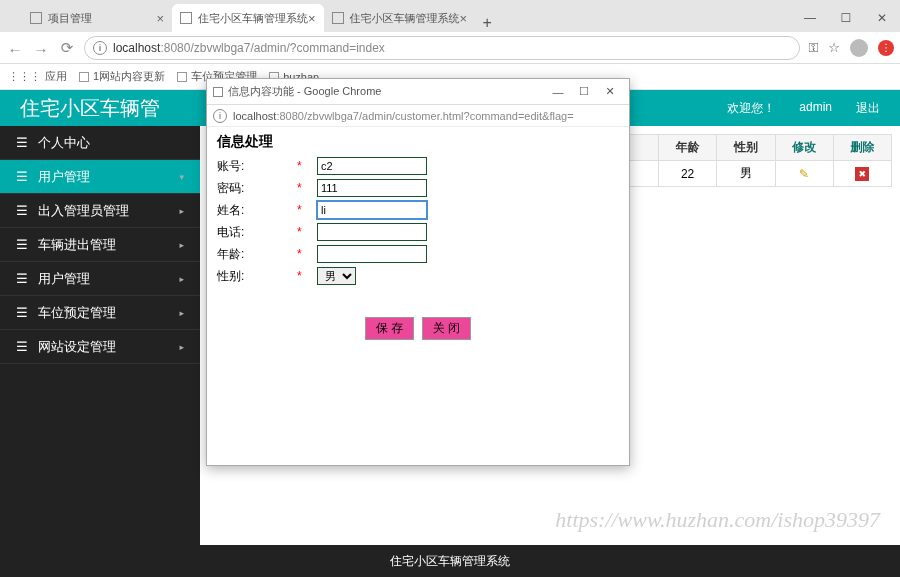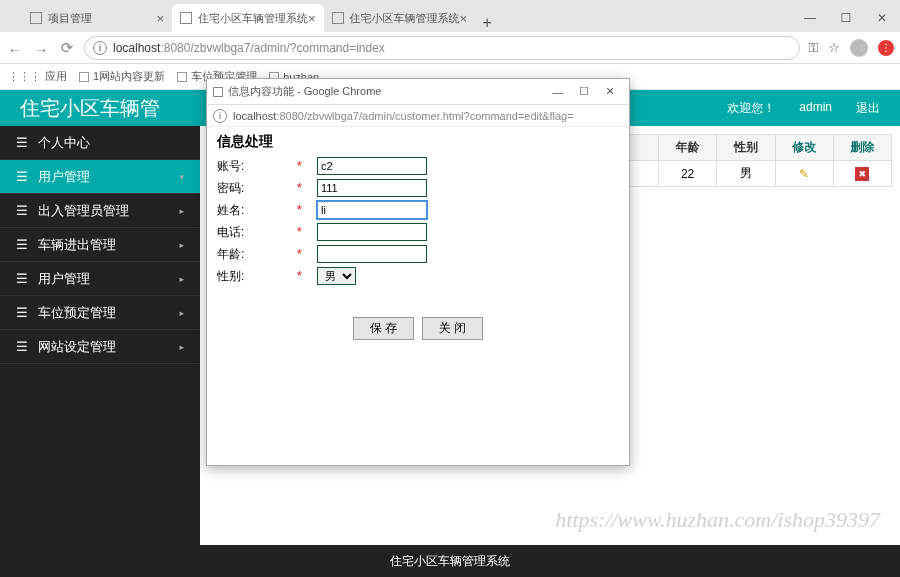--- a/index.html
+++ b/index.html
@@ -60,21 +60,21 @@
 .popup-url { height: 22px; border-bottom: 1px solid #eee; display: flex; align-items: center; padding: 0 6px; font-size: 11px; color: #555; }
 .popup-body { padding: 6px 10px; font-size: 12px; }
 .popup-heading { font-size: 14px; font-weight: bold; margin-bottom: 4px; }
 .frow { display: flex; align-items: center; height: 22px; }
 .frow label { width: 80px; }
 .frow .req { color: red; width: 20px; }
 .frow input, .frow select { height: 18px; border: 1px solid #14532d; padding: 0 3px; font-size: 11px; }
 .frow input { width: 110px; }
 .frow input.focus { border-color: #4a90d9; outline: 1px solid #4a90d9; }
 .popup-buttons { text-align: center; margin-top: 30px; }
-.popup-buttons button { padding: 2px 16px; font-size: 12px; border: 1px solid #999; background: #e5e5e5; margin: 0 2px; }
+.popup-buttons button { padding: 2px 10px; font-size: 12px; border: 1px solid #999; background: #ec4899; margin: 0 2px; }
 
 .watermark { position: absolute; bottom: 44px; right: 20px; font-size: 22px; font-style: italic; color: rgba(120,120,120,0.35); font-family: Georgia, serif; }
 </style>
 </head>
 <body>
 
 <div class="browser-titlebar">
   <div class="tab">
     <span class="fileicon"></span>
     <span>项目管理</span>

